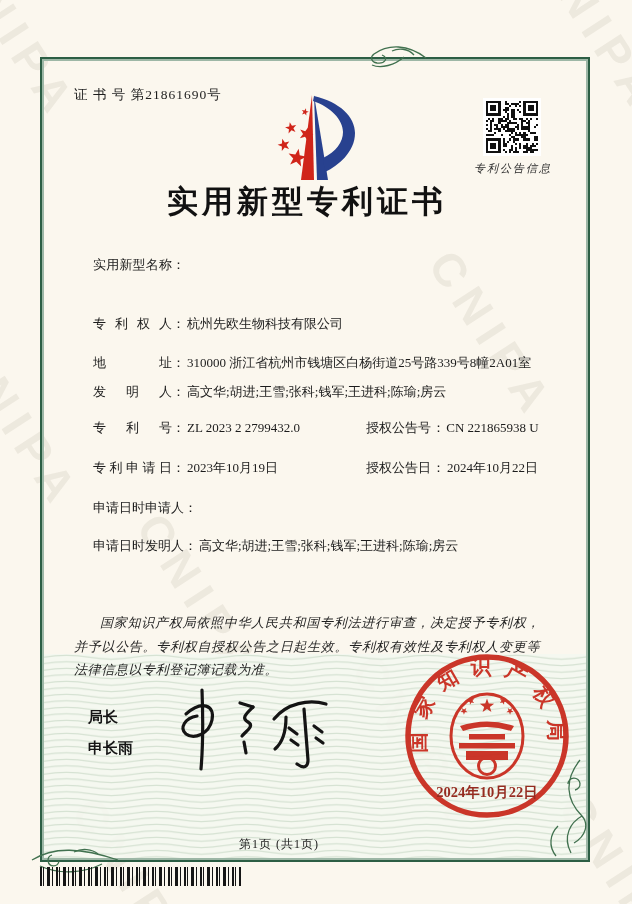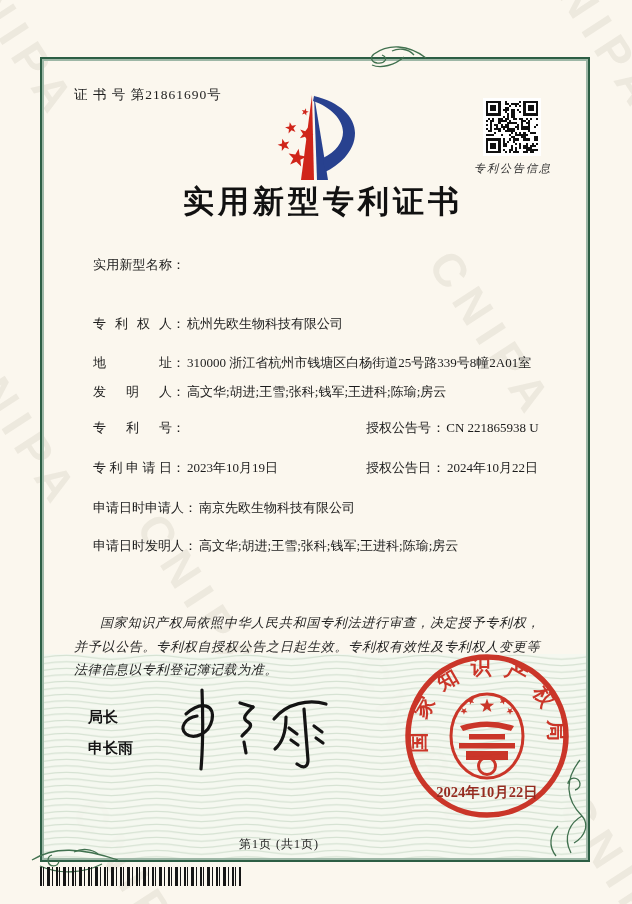--- a/index.html
+++ b/index.html
@@ -18,21 +18,21 @@
   }
   
   .frame{
     position:absolute;left:40px;top:57px;width:546px;height:801px;
     border:2.5px solid #2c5e44;
   }
   .frame-inner{position:absolute;inset:0;border:2px solid #9db7a6;}
   .abs{position:absolute;}
   .cert-no{left:74px;top:86px;font-size:13.5px;color:#1d1d1d;letter-spacing:1px;}
   .title{
-    left:48px;top:181px;width:550px;text-align:center;
+    left:32px;top:181px;width:550px;text-align:center;
     font-size:31px;font-weight:bold;color:#111;letter-spacing:4px;
   }
   .qr-wrap{left:483px;top:98px;width:58px;height:58px;background:#fff;padding:3px;box-sizing:border-box;}
   .qr-label{left:474px;top:161px;width:78px;text-align:center;font-size:11px;letter-spacing:2px;color:#2a2a2a;font-style:italic;}
   
   .fields{left:75px;top:254px;width:464px;font-size:13px;line-height:21px;color:#1c1c1c;}
   .row{display:flex;align-items:flex-start;margin-left:18px;}
   .mb38{margin-bottom:38px}.mb18{margin-bottom:18px}.mb8{margin-bottom:8px}
   .mb15{margin-bottom:15px}.mb19{margin-bottom:19px}.mb17{margin-bottom:17px}
   .lbl{display:inline-block;min-width:79px;text-align:justify;text-align-last:justify;white-space:nowrap;}
@@ -330,20 +330,21 @@
   </div>
   <div class="row mb15">
     <span class="lbl">发明人</span>
     <span class="colon">：</span>
     <span class="val">高文华;胡进;王雪;张科;钱军;王进科;陈瑜;房云</span>
   </div>
   <div class="row mb19">
     <span class="pair">
       <span class="lbl">专利号</span>
       <span class="colon">：</span>
+      <span class="val">ZL 2023 2 2799432.0</span>
     </span>
     <span class="pair2">
       <span class="lbl2">授权公告号</span>
       <span class="colon">：</span>
       <span class="val">CN 221865938 U</span>
     </span>
   </div>
   <div class="row mb19">
     <span class="pair">
       <span class="lbl">专利申请日</span>
@@ -352,21 +353,20 @@
     </span>
     <span class="pair2">
       <span class="lbl2">授权公告日</span>
       <span class="colon">：</span>
       <span class="val">2024年10月22日</span>
     </span>
   </div>
   <div class="row mb17">
     <span class="lbl">申请日时申请人</span>
     <span class="colon">：</span>
-    <span class="val">南京先欧生物科技有限公司</span>
   </div>
   <div class="row">
     <span class="lbl">申请日时发明人</span>
     <span class="colon">：</span>
     <span class="val">高文华;胡进;王雪;张科;钱军;王进科;陈瑜;房云</span>
   </div>
 </div>
 
 <div class="abs statement">国家知识产权局依照中华人民共和国专利法进行审查，决定授予专利权，并予以公告。专利权自授权公告之日起生效。专利权有效性及专利权人变更等法律信息以专利登记簿记载为准。</div>
 

